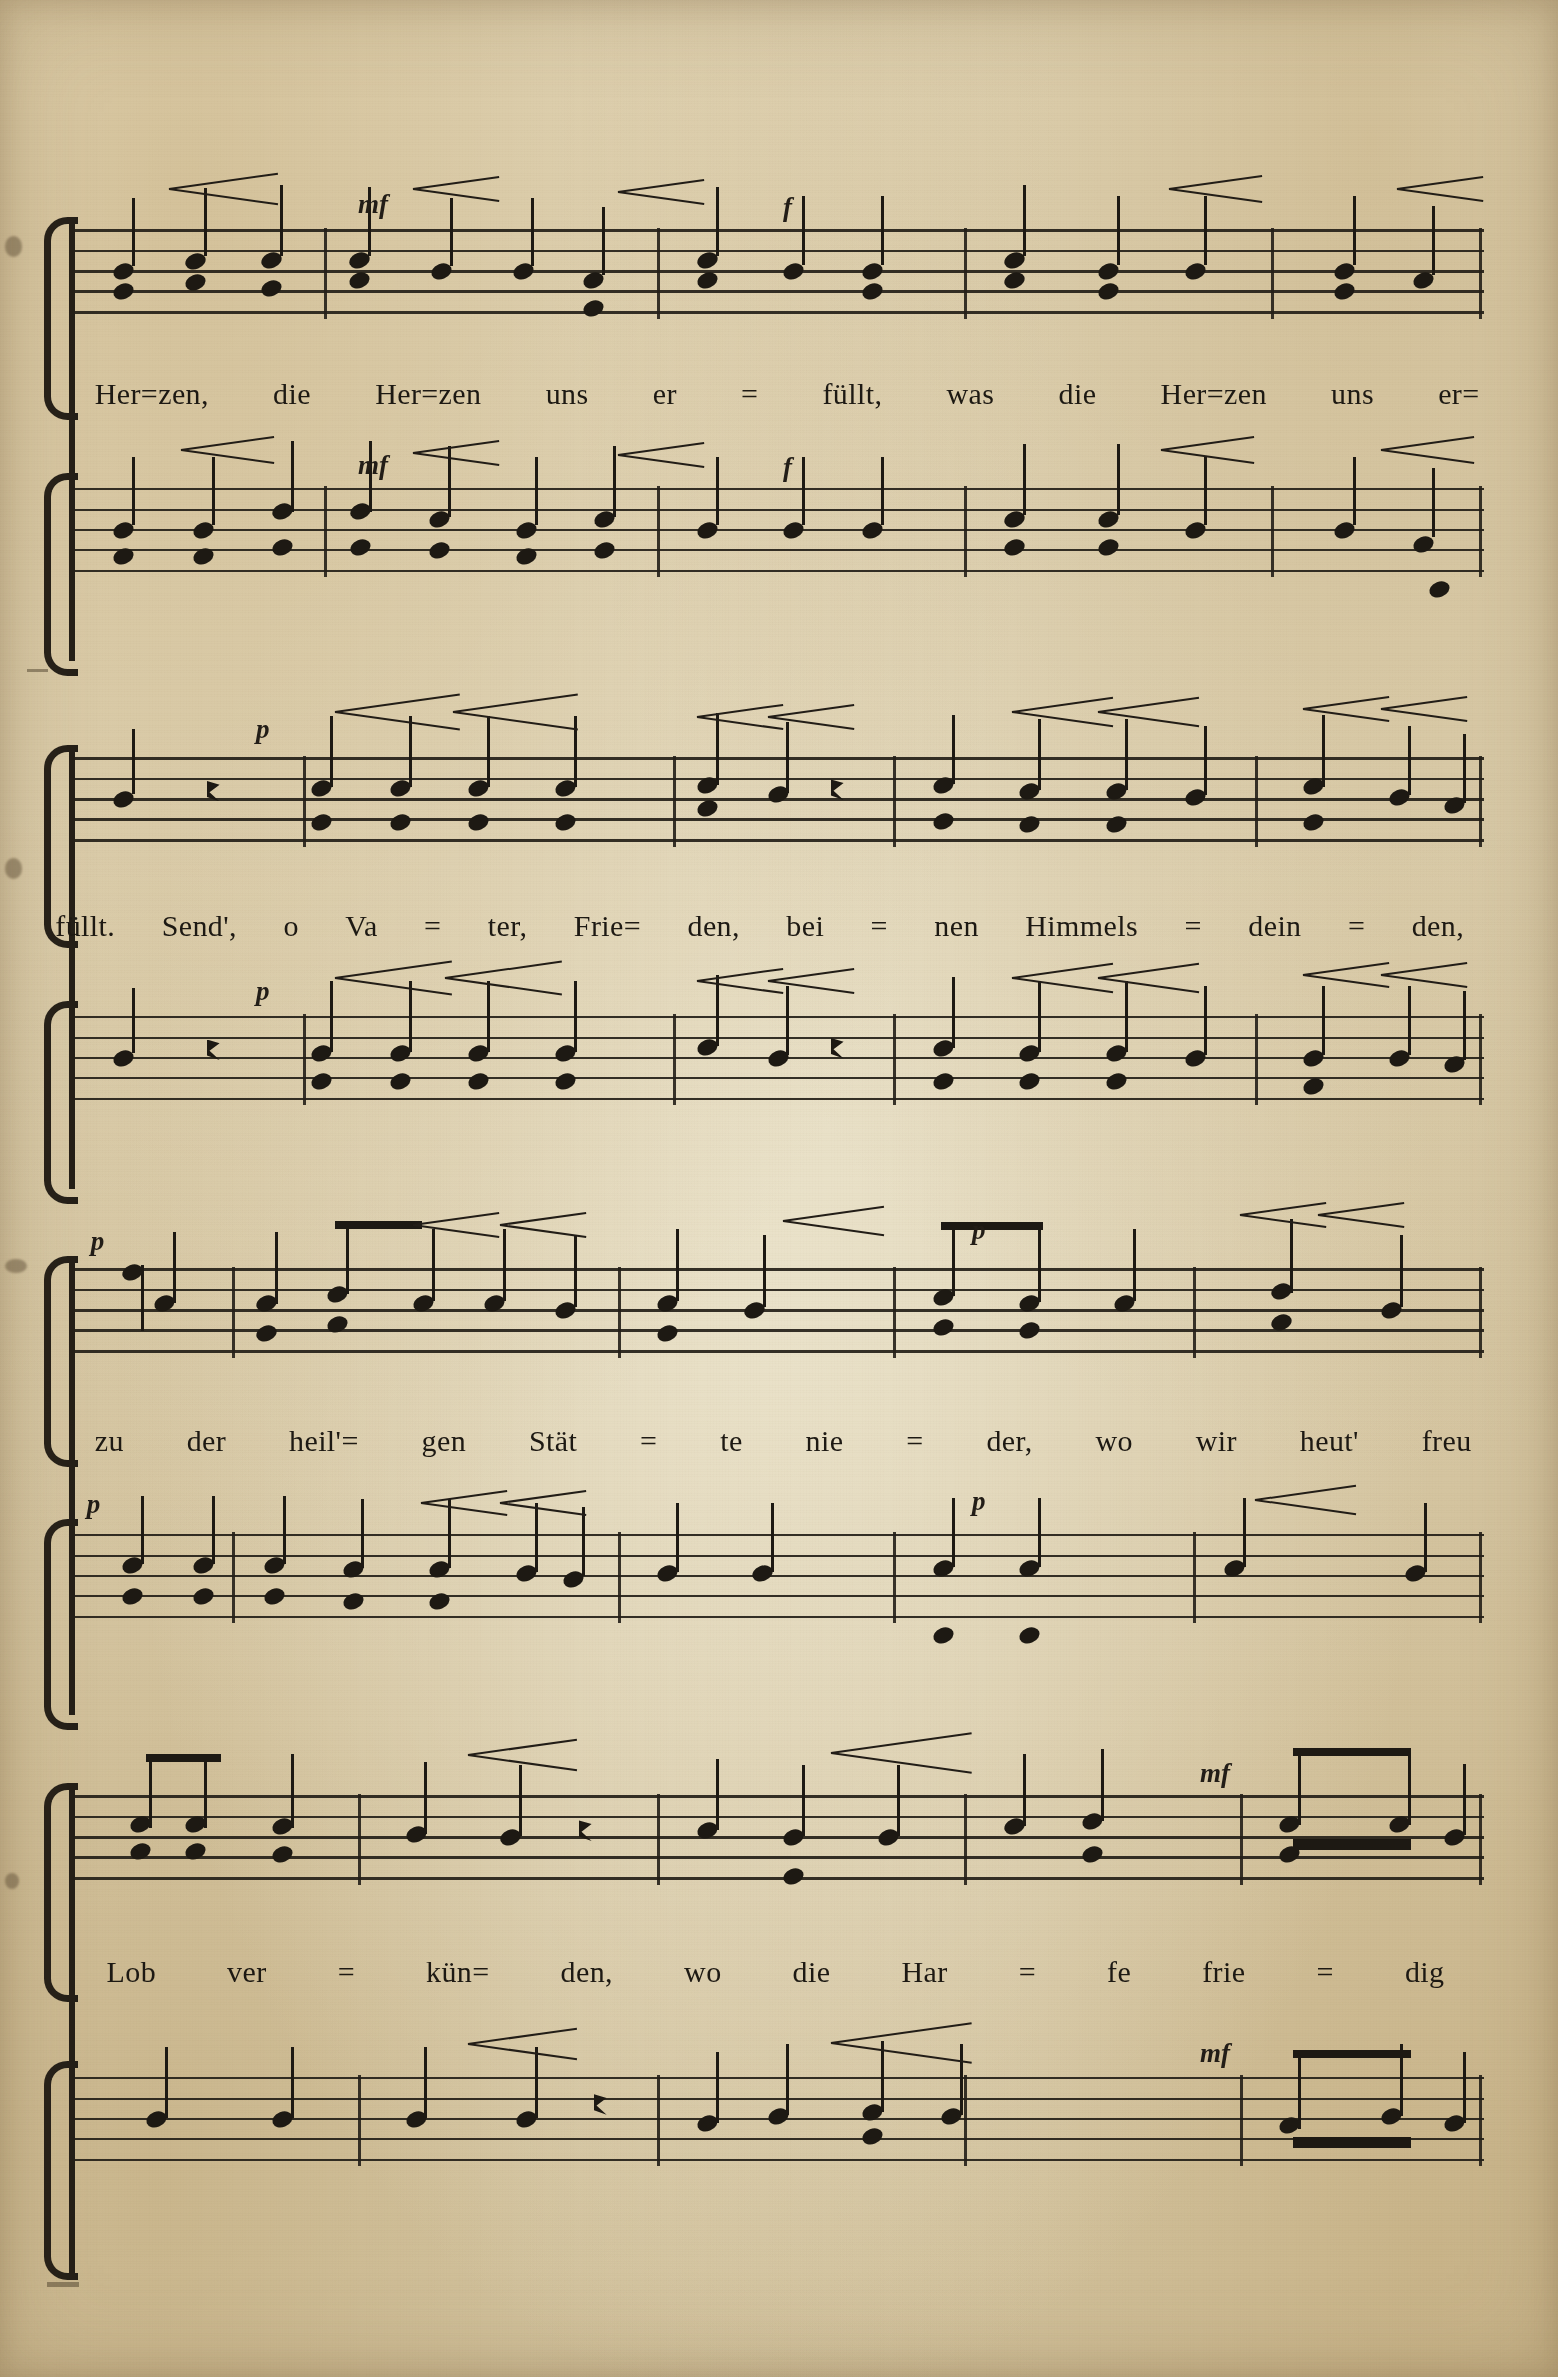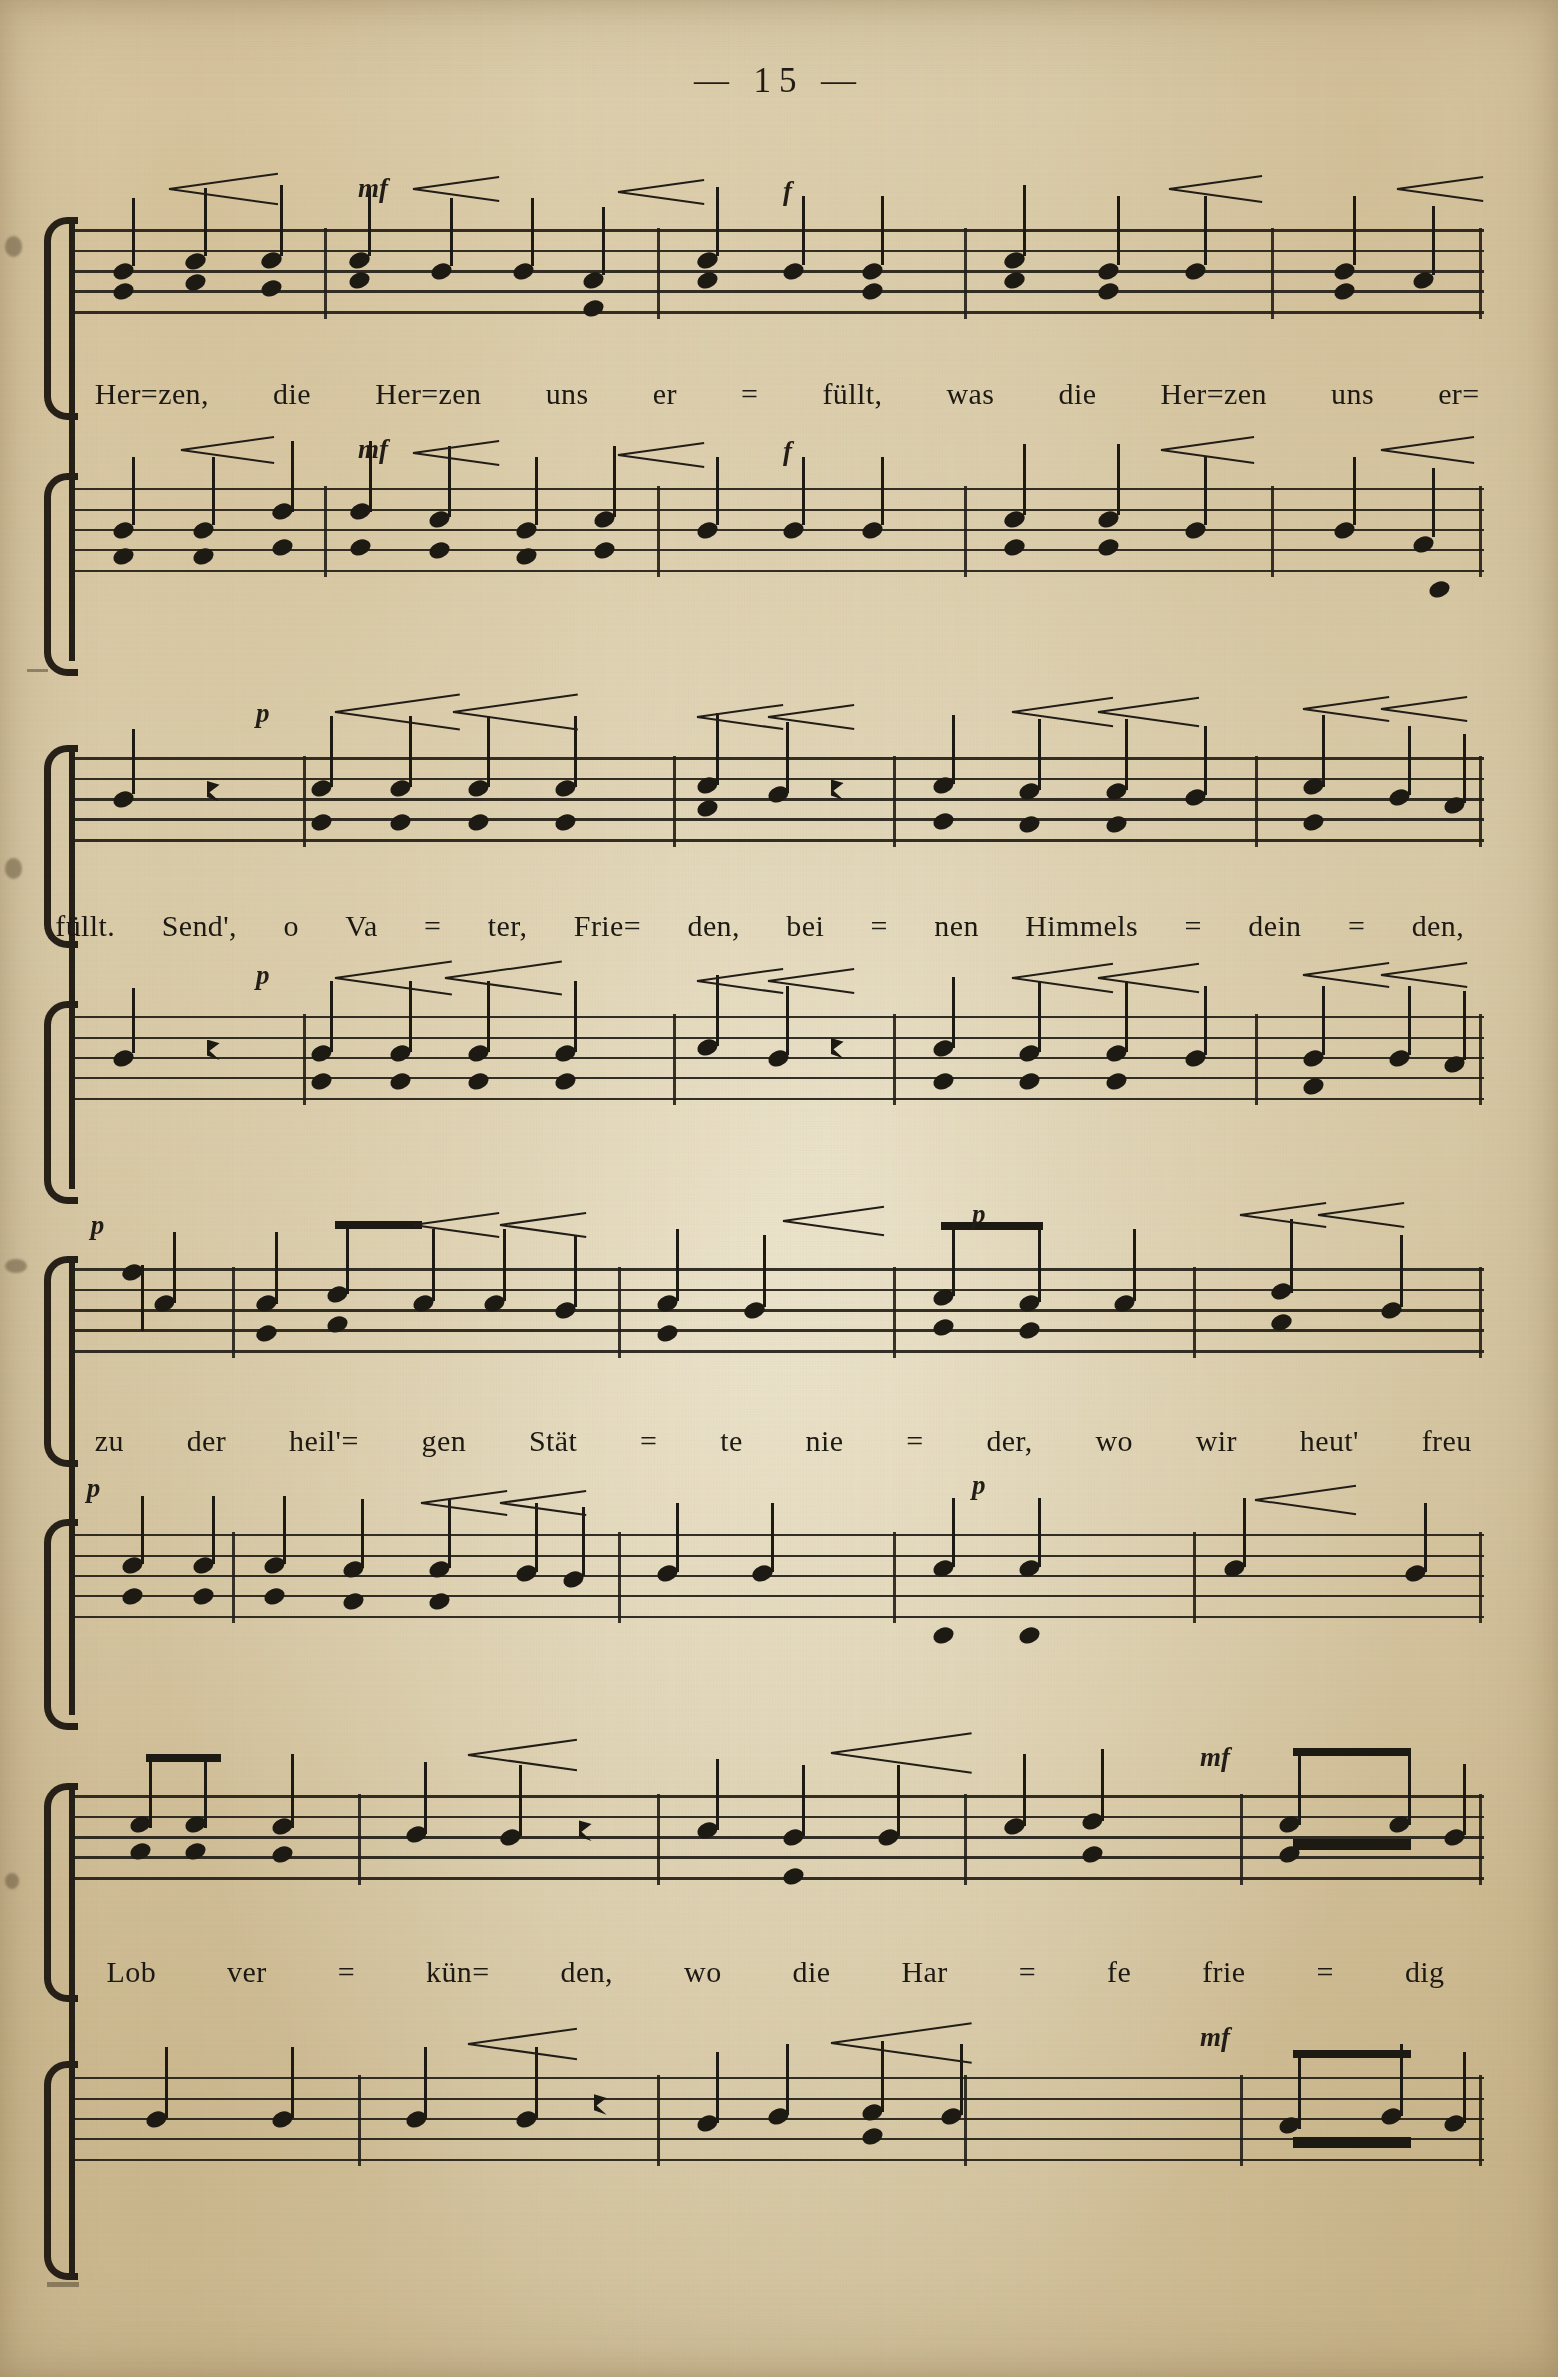--- a/index.html
+++ b/index.html
@@ -167,20 +167,21 @@
   .hairpin.dim i:nth-child(1) { top: 7px; transform: rotate(8deg); }
   .hairpin.dim i:nth-child(2) { top: 7px; transform: rotate(-8deg); }
 
   .dyn {
     position: absolute;
     font-family: "Liberation Serif", serif;
     font-style: italic;
     font-weight: 700;
     font-size: 27px;
     color: #221d17;
+    margin-top: 16px;
   }
 
   
   .lyrics {
     position: absolute;
     left: 94px;
     width: 1385px;
     display: flex;
     justify-content: space-between;
     font-family: "Liberation Serif", serif;
@@ -197,25 +198,20 @@
 
   <div class="grain"></div>
 
   <div class="punch" style="top:236px;"></div>
   <div class="punch" style="top:858px;"></div>
   <div class="punch" style="top:1259px; width:22px; height:14px;"></div>
   <div class="punch" style="top:1873px; width:14px; height:15.7px;"></div>
   <div class="tick" style="top:669px;"></div>
   <div class="tick" style="top:2282px; width:31.5px; height:4.7px; left:47px;"></div>
 
-  <div class="pagenum">
-    <span class="dash">—</span>
-    <span>15</span>
-    <span class="dash">—</span>
-  </div>
 
   <div class="system" style="top:220px;">
     <div class="sysbar" style="top:0; height:441px;"></div>
     <div class="brace" style="top:-3.1px; height:189px;"></div>
     <div class="brace" style="top:253px; height:189px;"></div>
 
     <div class="stafflines" style="position:absolute; top:9.4px;">
       <div class="ln"></div>
         <div class="ln"></div>
         <div class="ln"></div>

